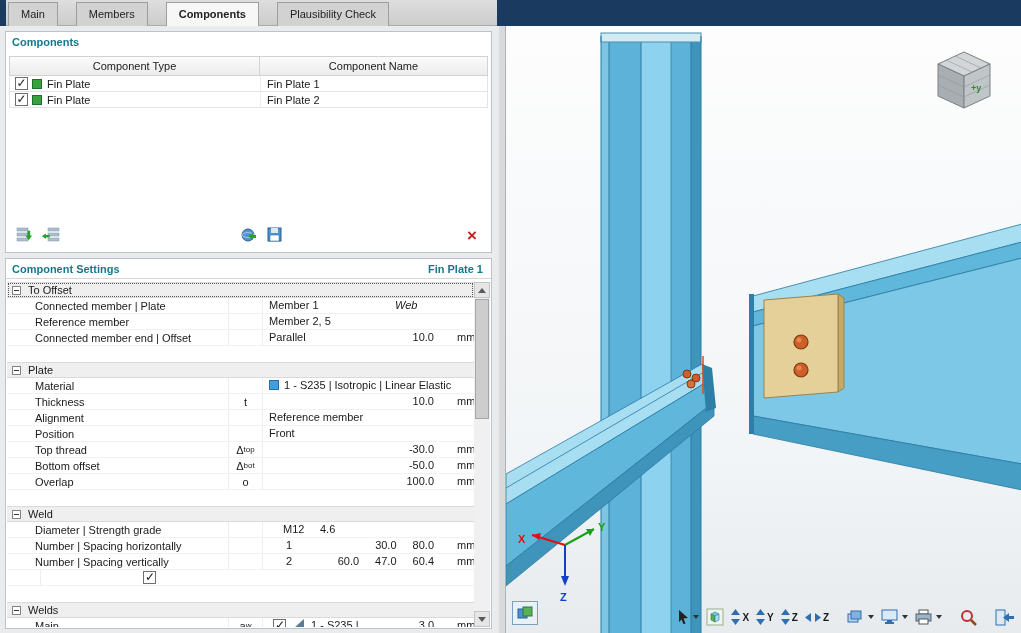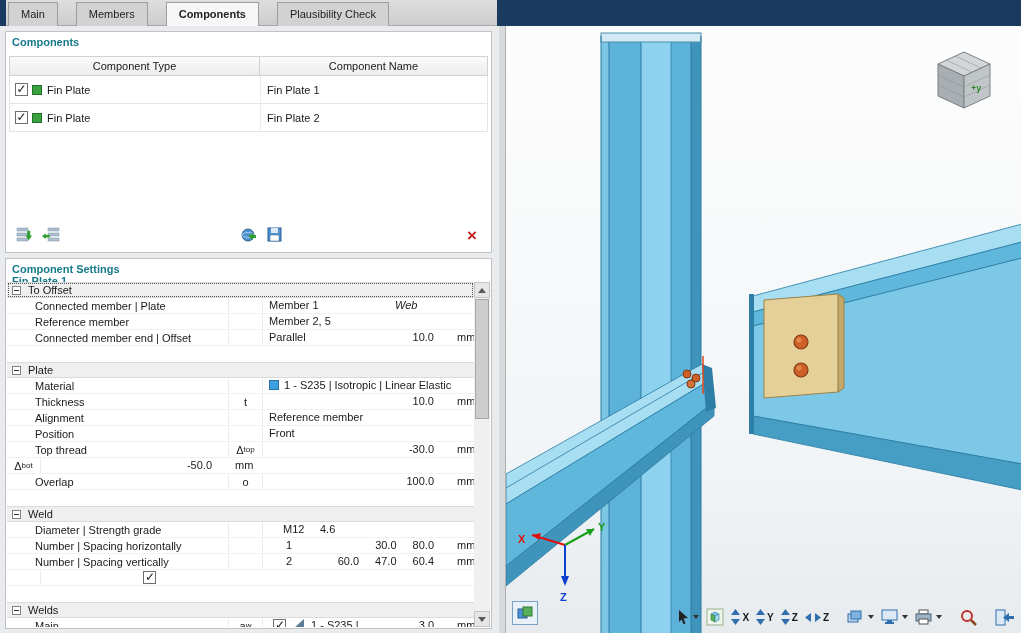--- a/index.html
+++ b/index.html
@@ -22,40 +22,40 @@
   .panel-title { color:#16798a; font-weight:bold; padding:4px 6px 2px 6px; }
 
   
   #components-box { left:5px; top:31px; width:487px; height:222px; }
   .comp-table { position:absolute; left:3px; right:3px; top:24px; }
   .ct-head { display:flex; height:20px; background:linear-gradient(#fbfbfb,#ececec);
              border:1px solid #d2d2d2; }
   .ct-head div { display:flex; align-items:center; justify-content:center; height:100%; }
   .ct-h1 { width:250px; border-right:1px solid #d2d2d2; }
   .ct-h2 { flex:1; }
-  .ct-row { display:flex; height:28px; align-items:center; border-bottom:1px solid #e4e4e4;
+  .ct-row { display:flex; height:16px; align-items:center; border-bottom:1px solid #e4e4e4;
             border-left:1px solid #e4e4e4; border-right:1px solid #e4e4e4; }
   .ct-c-check { width:22px; display:flex; justify-content:center; }
   .ct-c-type { width:228px; display:flex; align-items:center; gap:5px; }
   .ct-c-name { flex:1; border-left:1px solid #ececec; padding-left:6px; height:100%; display:flex; align-items:center; }
   .cb { width:13px; height:13px; border:1px solid #6f6f6f; background:#fff; position:relative; flex:0 0 auto; }
   .cb.checked::after { content:"✓"; position:absolute; left:1px; top:-2px; font-size:12px; color:#1a1a1a; }
   .sq-green { width:10px; height:10px; background:#3aa13f; border:1px solid #1f702a; flex:0 0 auto; }
 
   .comp-toolbar { position:absolute; left:6px; right:6px; bottom:3px; height:28px;
                   display:flex; align-items:center; }
   .tb-btn { width:26px; height:24px; border:none; background:transparent; display:flex;
             align-items:center; justify-content:center; cursor:pointer; padding:0; }
   .spacer { flex:1; }
   .del-x { color:#c41e1e; font-size:17px; font-weight:bold; line-height:1; }
 
   
   #settings-box { left:5px; top:258px; width:487px; bottom:4px; }
   .settings-header { display:flex; justify-content:space-between; padding:4px 8px 3px 6px;
-                     border-bottom:1px solid #d6d6d6;flex-direction:column; }
+                     border-bottom:1px solid #d6d6d6; }
   .settings-header .sel { color:#16798a; font-weight:bold; }
   .settings-title { color:#16798a; font-weight:bold; }
   .grid { position:absolute; left:1px; right:17px; top:23px; bottom:1px; overflow:hidden; background:#fff; }
 
   .g-group { height:16px; background:#efefef; border-top:1px solid #dadada; border-bottom:1px solid #dadada;
              display:flex; align-items:center; gap:7px; padding-left:5px; }
   .g-group.focused { outline:1px dotted #555; outline-offset:-2px; }
   .expand-box { width:9px; height:9px; background:#fff; border:1px solid #828282; position:relative; flex:0 0 auto; }
   .expand-box::after { content:""; position:absolute; left:1px; right:1px; top:3px; height:1px; background:#333; }
   .g-spacer { height:16px; }
@@ -271,20 +271,21 @@
       <div class="c-sym">
           <span>Δ</span>
           <sub>top</sub>
         </div>
       <div class="c-val">
         <span class="vnum">-30.0</span>
         <span class="vunit">mm</span>
       </div>
     </div>
     <div class="g-row">
+      <div class="c-label">Bottom offset</div>
       <div class="c-sym">
           <span>Δ</span>
           <sub>bot</sub>
         </div>
       <div class="c-val">
         <span class="vnum">-50.0</span>
         <span class="vunit">mm</span>
       </div>
     </div>
     <div class="g-row">

